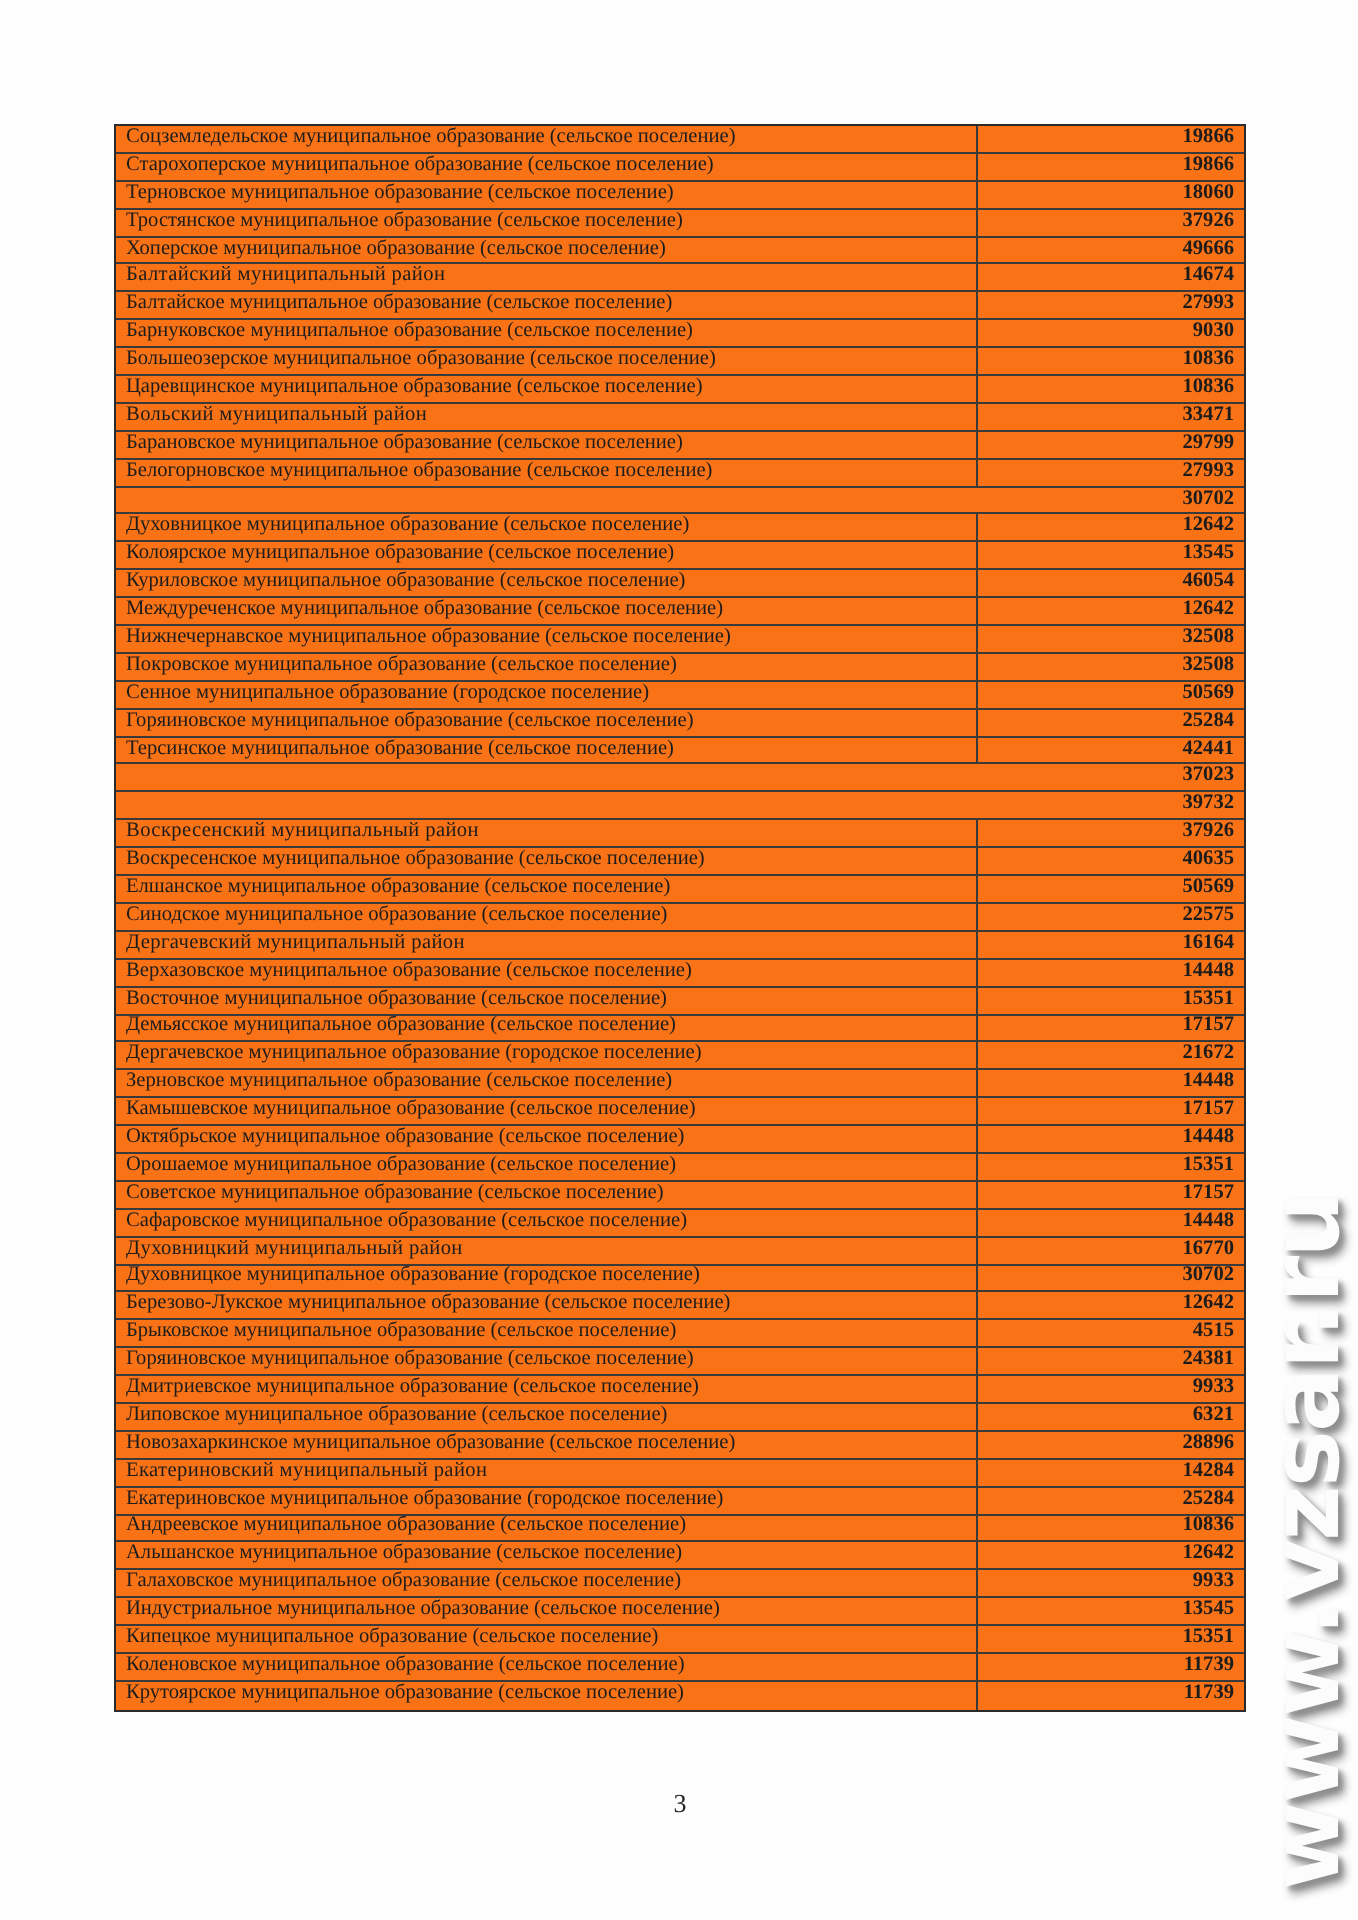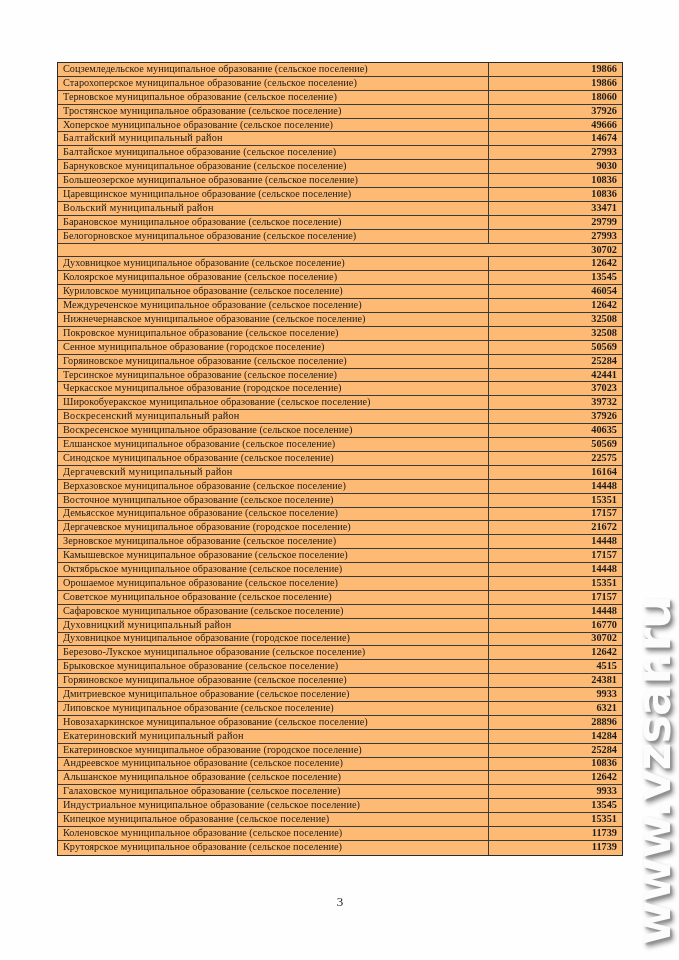--- a/index.html
+++ b/index.html
@@ -15,21 +15,21 @@
     position:absolute; inset:0;
     background:#fefefe;
     overflow:hidden;
   }
   .data-table {
     position:absolute;
     left:57px; top:62px;
     width:566px;
     border:1.5px solid #2b2b2b;
     box-sizing:border-box;
-    background:#fdba74;
+    background:#f97316;
   }
   .row {
     display:flex;
     height:13.9px;
     box-sizing:border-box;
     border-bottom:1px solid #3a3a3a;
     align-items:center;
   }
   .row:last-child { border-bottom:none; }
   .cell-name {
@@ -173,25 +173,23 @@
         </div>
         <div class="row">
           <div class="cell-name">Горяиновское муниципальное образование (сельское поселение)</div>
           <div class="cell-value">25284</div>
         </div>
         <div class="row">
           <div class="cell-name">Терсинское муниципальное образование (сельское поселение)</div>
           <div class="cell-value">42441</div>
         </div>
         <div class="row">
-          <div class="cell-name">Черкасское муниципальное образование (городское поселение)</div>
           <div class="cell-value">37023</div>
         </div>
         <div class="row">
-          <div class="cell-name">Широкобуеракское муниципальное образование (сельское поселение)</div>
           <div class="cell-value">39732</div>
         </div>
         <div class="row bold">
           <div class="cell-name">Воскресенский муниципальный район</div>
           <div class="cell-value">37926</div>
         </div>
         <div class="row">
           <div class="cell-name">Воскресенское муниципальное образование (сельское поселение)</div>
           <div class="cell-value">40635</div>
         </div>

